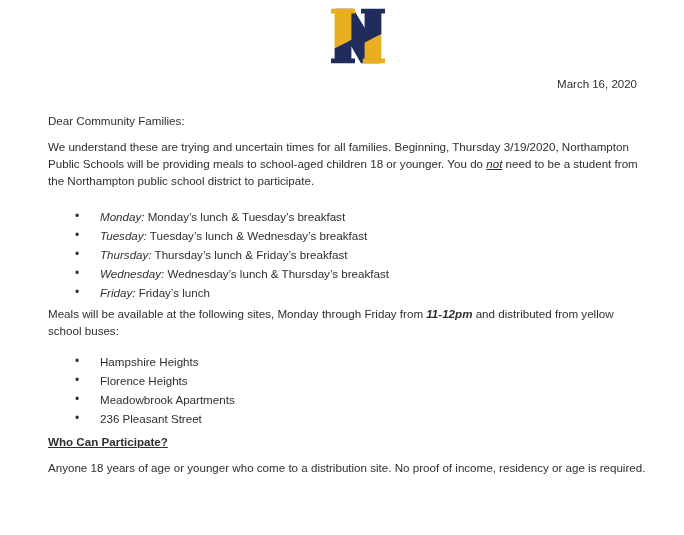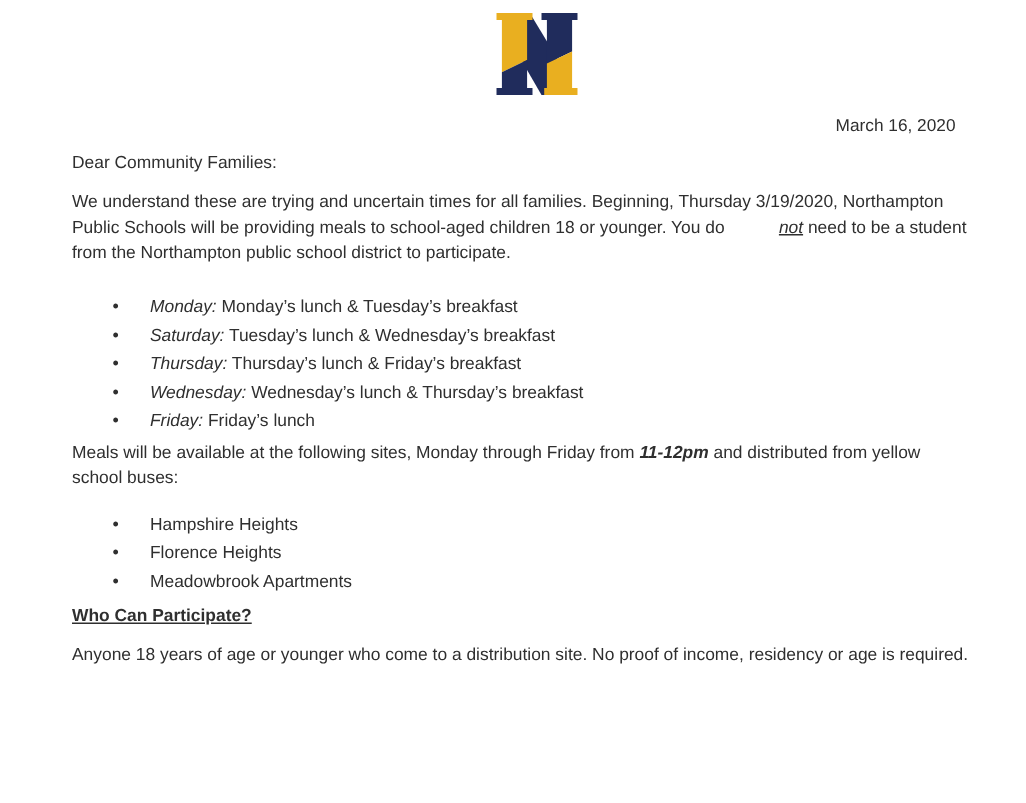--- a/index.html
+++ b/index.html
@@ -23,21 +23,21 @@
   .date {
     position: absolute;
     top: 76px;
     right: 47px;
     font-size: 11.5px;
     line-height: 17px;
   }
   .content {
     position: absolute;
     left: 48px;
-    top: 100px;
+    top: 112px;
     width: 598px;
     font-size: 11.6px;
     line-height: 17px;
   }
   .content p { margin: 0; }
   .salutation { margin-bottom: 9px !important; }
   .intro-para { margin-bottom: 16px !important; }
   .schedule-intro { margin-bottom: 9px !important; }
   ul.doc-list {
     list-style: none;
@@ -59,21 +59,21 @@
   .schedule-list { margin-bottom: 3px !important; }
   .sites-list { margin-bottom: 5px !important; }
   .heading {
     font-weight: bold;
     text-decoration: underline;
   }
   .heading-sites { margin-bottom: 11px !important; }
   .heading-participate { margin-bottom: 9px !important; }
   .sites-intro { margin-bottom: 11px !important; }
   .day { font-style: italic; text-align: center; }
-  .em-underline { font-style: italic; text-decoration: underline; margin-left: 33px; }
+  .em-underline { font-style: italic; text-decoration: underline; }
   .time { font-weight: bold; font-style: italic; }
 </style>
 </head>
 <body>
 
 <div class="page">
 
   <div class="logo">
     <svg viewBox="0 0 100 100" preserveAspectRatio="none">
 
@@ -93,33 +93,34 @@
 
   <div class="content">
 
     <p class="salutation">Dear Community Families:</p>
 
     <p class="intro-para"><span>We understand these are trying and uncertain times for all families. Beginning, Thursday 3/19/2020, Northampton Public Schools will be providing meals to school-aged children 18 or younger. You do </span><span class="em-underline">not</span><span> need to be a student from the Northampton public school district to participate.</span></p>
 
 
     <ul class="doc-list schedule-list">
       <li><span class="day">Monday:</span><span> Monday’s lunch &amp; Tuesday’s breakfast</span></li>
-      <li><span class="day">Saturday:</span><span> Tuesday’s lunch &amp; Wednesday’s breakfast</span></li>
+      <li><span class="day">Tuesday:</span><span> Tuesday’s lunch &amp; Wednesday’s breakfast</span></li>
       <li><span class="day">Thursday:</span><span> Thursday’s lunch &amp; Friday’s breakfast</span></li>
       <li><span class="day">Wednesday:</span><span> Wednesday’s lunch &amp; Thursday’s breakfast</span></li>
       <li><span class="day">Friday:</span><span> Friday’s lunch</span></li>
     </ul>
 
 
     <p class="sites-intro"><span>Meals will be available at the following sites, Monday through Friday from </span><span class="time">11-12pm</span><span> and distributed from yellow school buses:</span></p>
 
     <ul class="doc-list sites-list">
       <li>Hampshire Heights</li>
       <li>Florence Heights</li>
       <li>Meadowbrook Apartments</li>
+      <li>236 Pleasant Street</li>
     </ul>
 
     <p class="heading heading-participate">Who Can Participate?</p>
 
     <p>Anyone 18 years of age or younger who come to a distribution site. No proof of income, residency or age is required.</p>
 
   </div>
 </div>
 
 </body></html>

